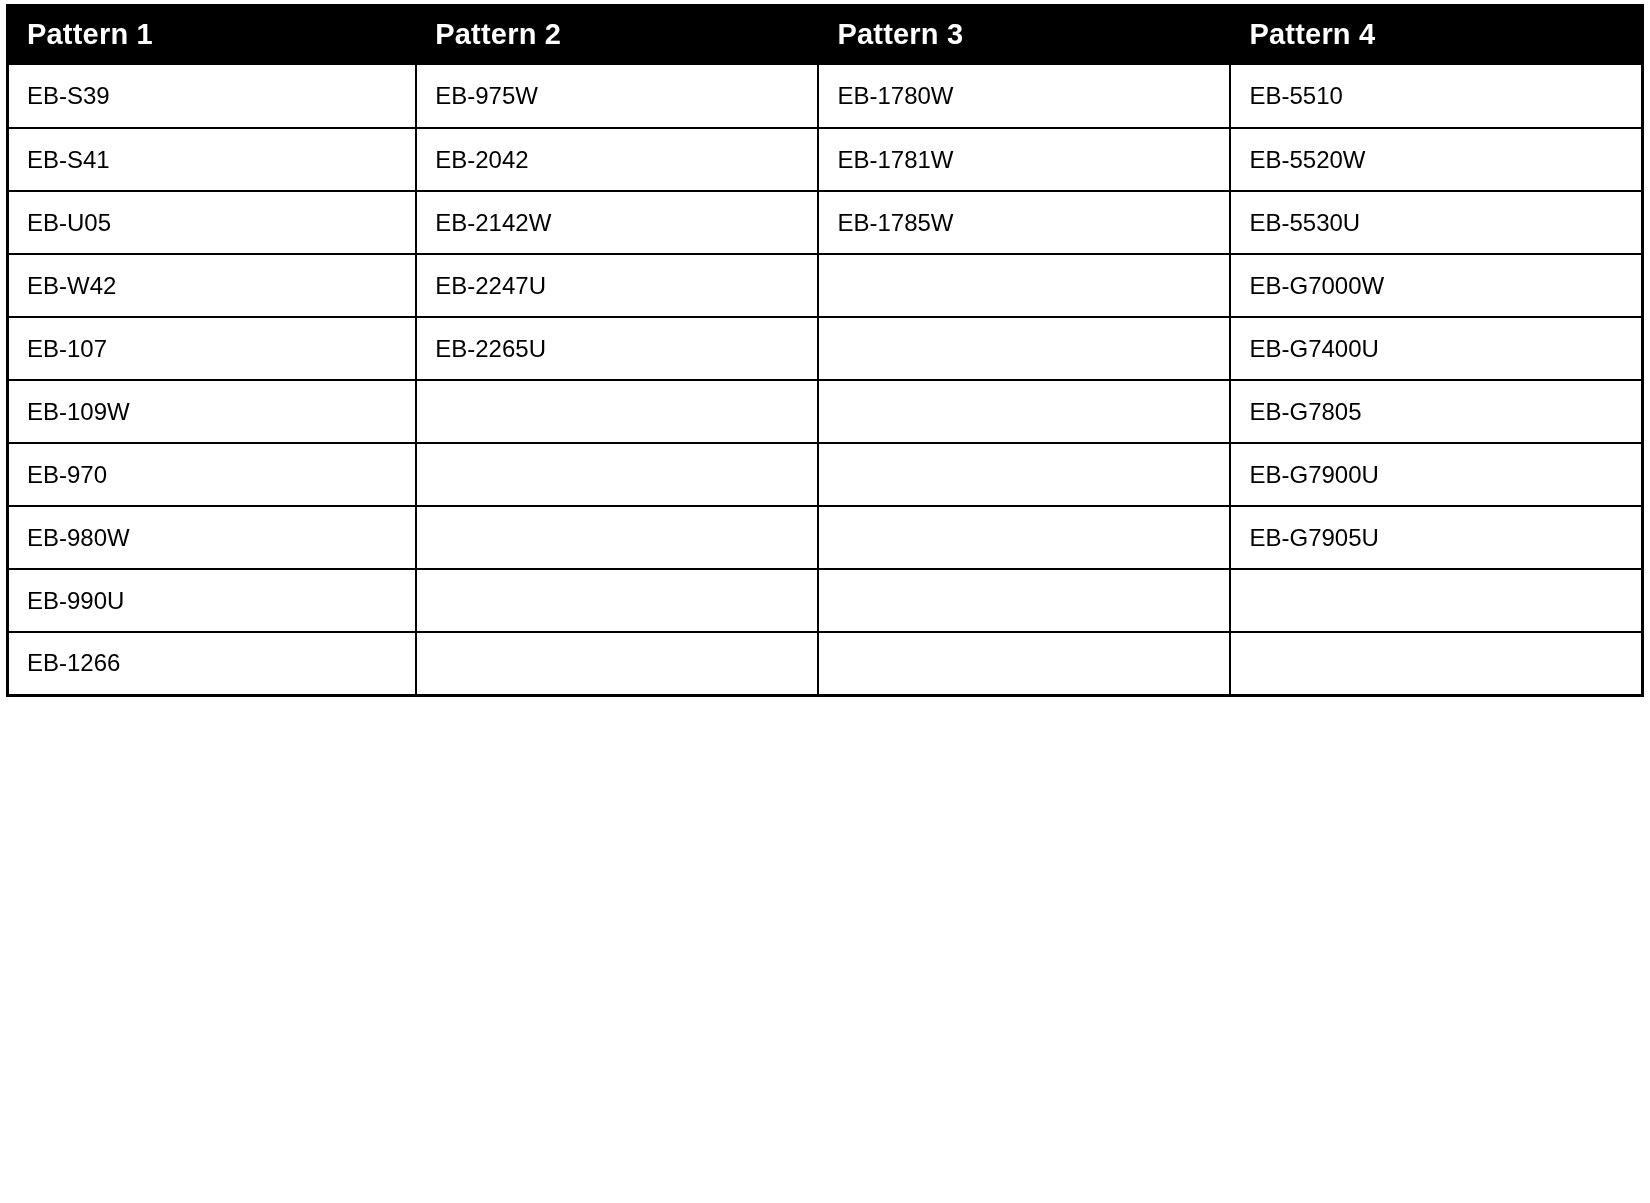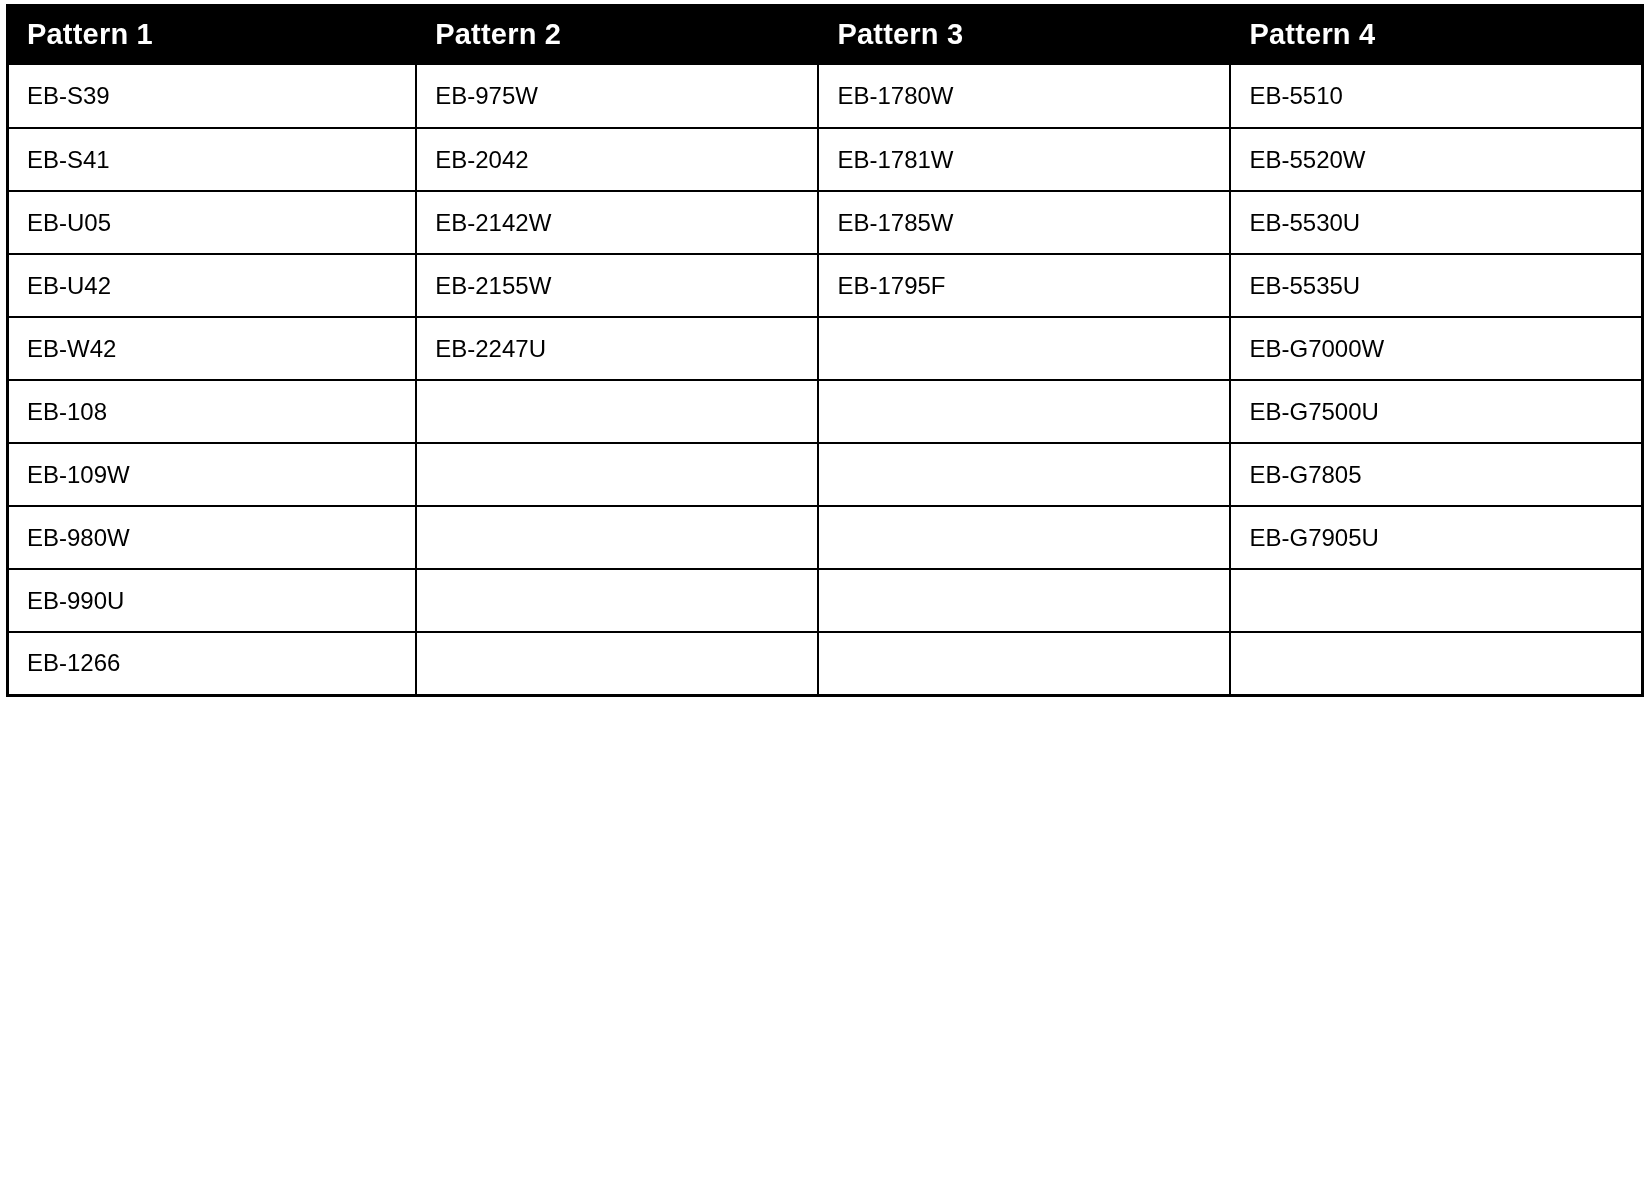--- a/index.html
+++ b/index.html
@@ -93,42 +93,42 @@
           <td>EB-1781W</td>
           <td>EB-5520W</td>
         </tr>
         <tr>
           <td>EB-U05</td>
           <td>EB-2142W</td>
           <td>EB-1785W</td>
           <td>EB-5530U</td>
         </tr>
         <tr>
-          <td>EB-U42</td>
-          <td>EB-2155W</td>
-          <td>EB-1795F</td>
-          <td>EB-5535U</td>
-        </tr>
-        <tr>
           <td>EB-W42</td>
           <td>EB-2247U</td>
           <td></td>
           <td>EB-G7000W</td>
         </tr>
         <tr>
-          <td>EB-108</td>
+          <td>EB-107</td>
+          <td>EB-2265U</td>
           <td></td>
-          <td></td>
-          <td>EB-G7500U</td>
+          <td>EB-G7400U</td>
         </tr>
         <tr>
           <td>EB-109W</td>
           <td></td>
           <td></td>
           <td>EB-G7805</td>
+        </tr>
+        <tr>
+          <td>EB-970</td>
+          <td></td>
+          <td></td>
+          <td>EB-G7900U</td>
         </tr>
         <tr>
           <td>EB-980W</td>
           <td></td>
           <td></td>
           <td>EB-G7905U</td>
         </tr>
         <tr>
           <td>EB-990U</td>
           <td></td>

